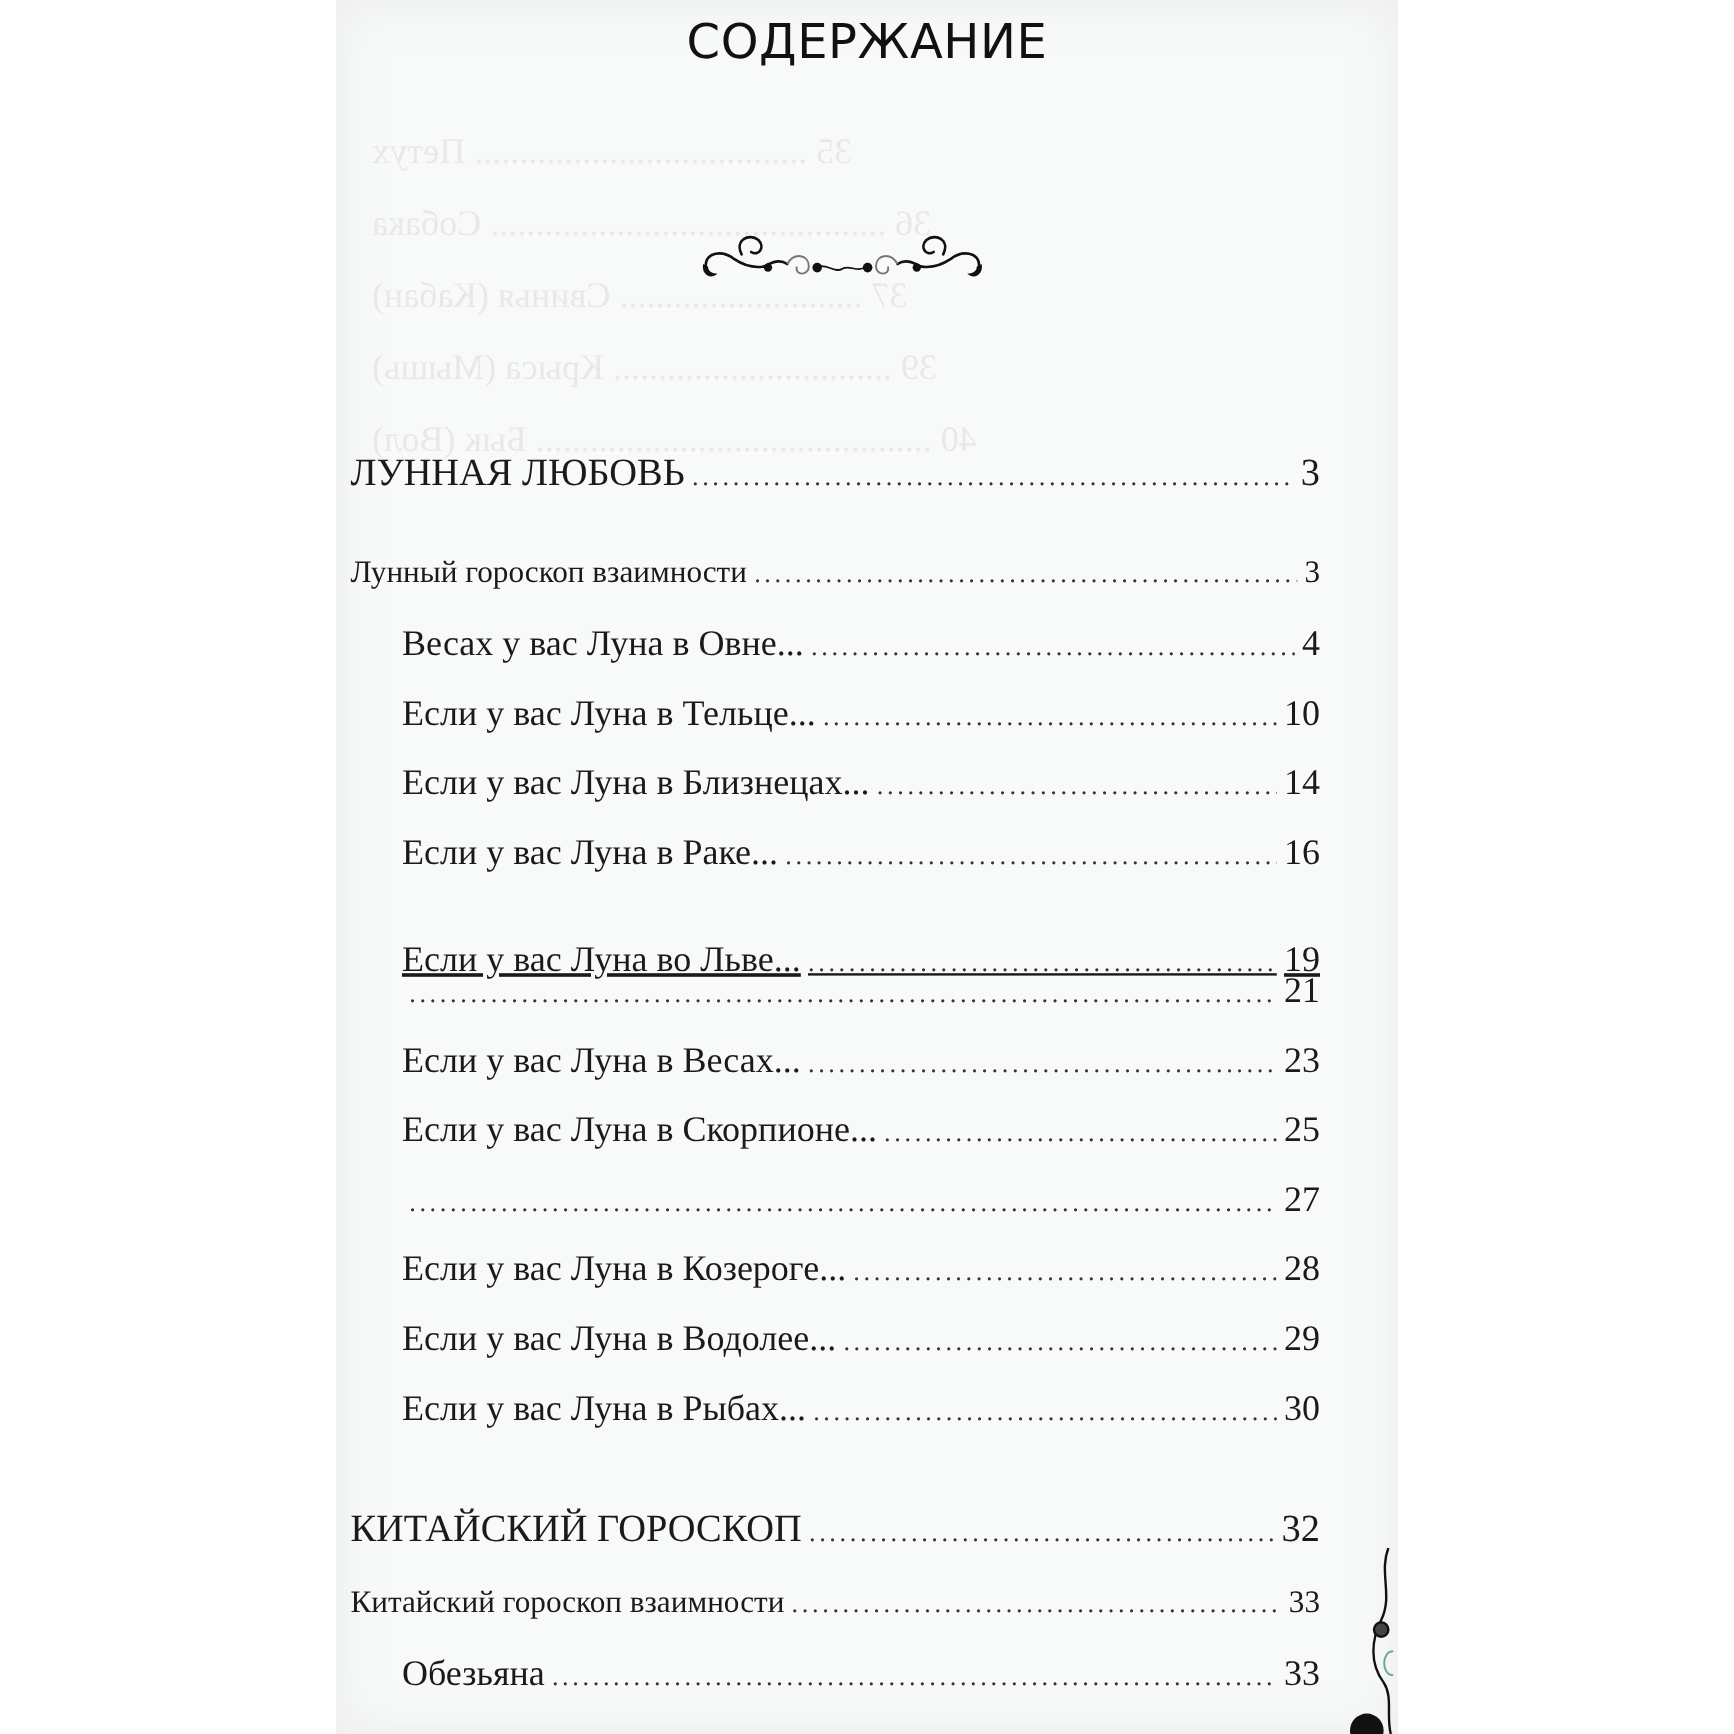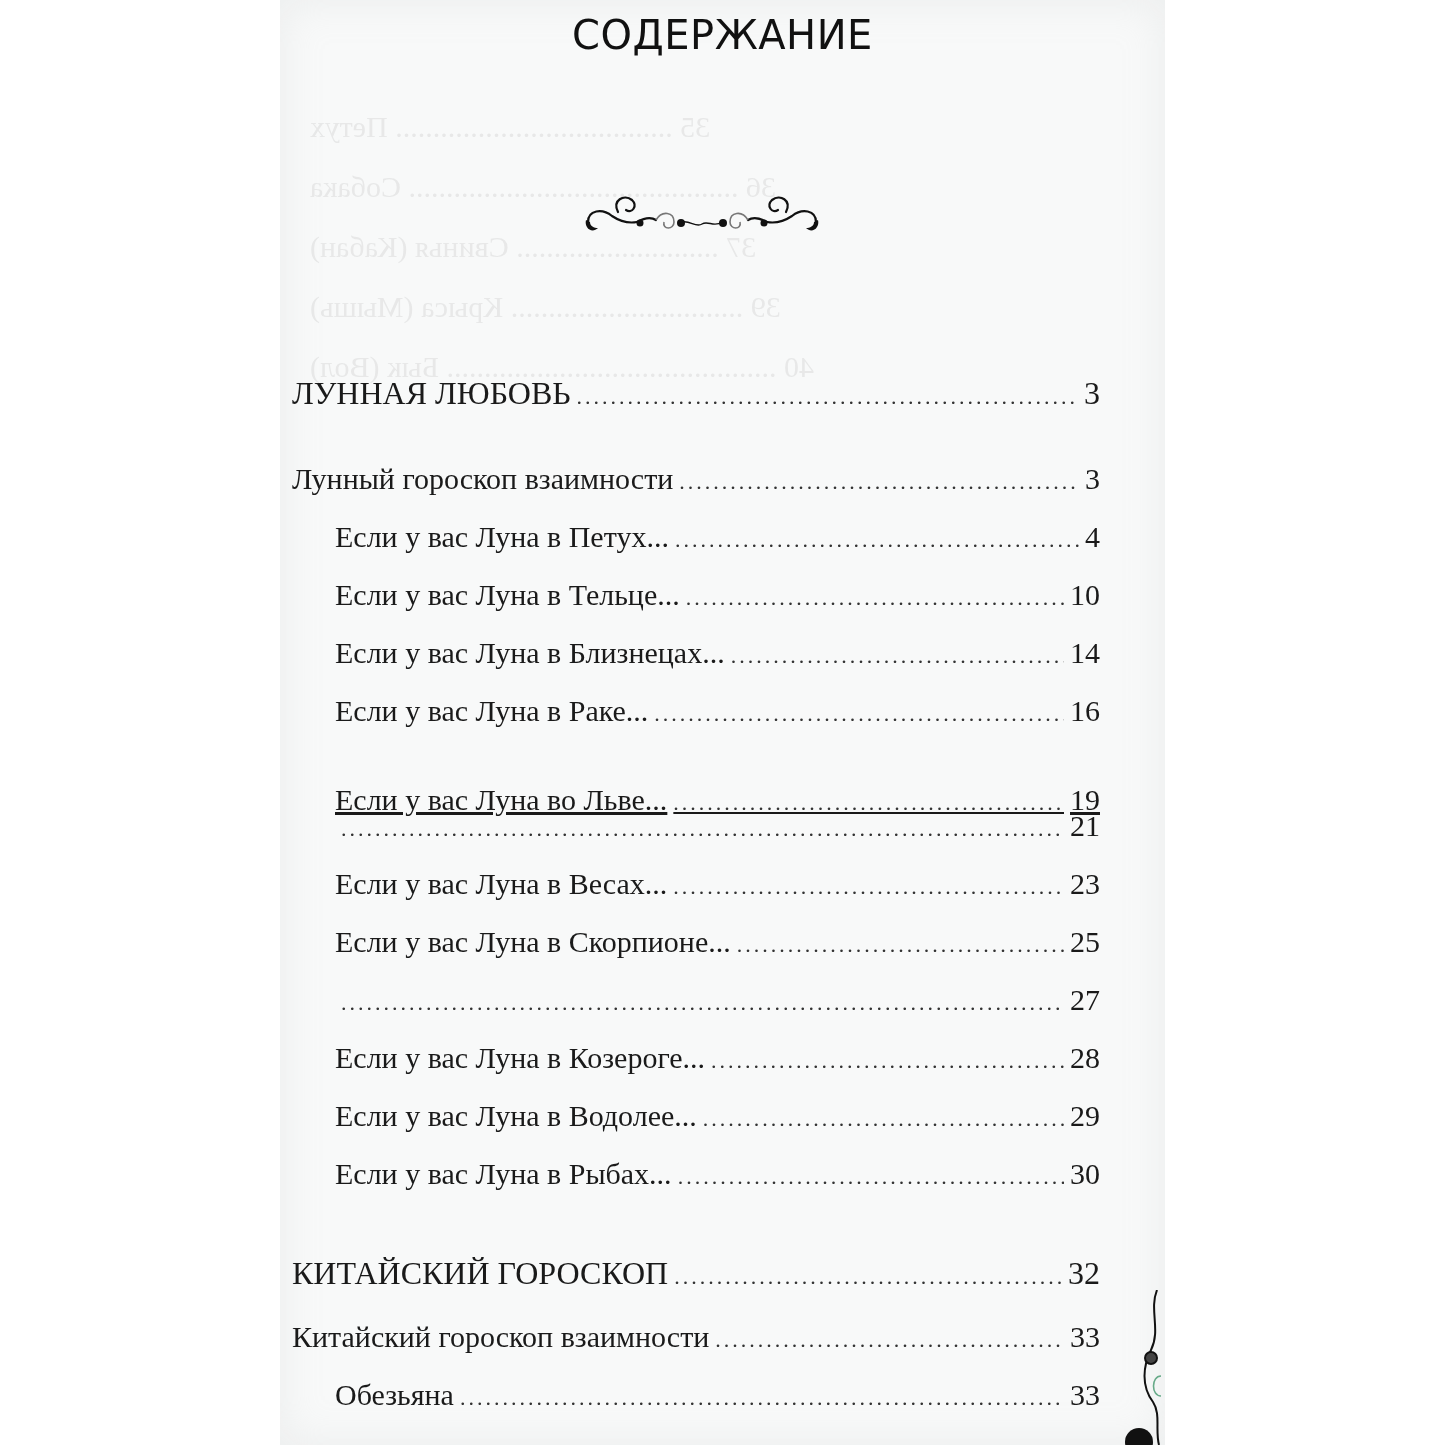--- a/index.html
+++ b/index.html
@@ -32,21 +32,21 @@
   .row .label { flex: 0 0 auto; }
   .row .dots {
     flex: 1 1 auto; overflow: hidden; margin: 0 6px; color: #333;
     letter-spacing: 3px; font-size: 22px;
   }
   .row .dots::before {
     content: "................................................................................................................................................";
   }
   .row .page-num { flex: 0 0 auto; }
   .lvl1 { left: 12px; font-size: 32px; }
-  .lvl2 { left: 12px; font-size: 30px; }
+  .lvl2 { left: 12px; font-size: 26px; }
   .lvl3 { left: 55px; font-size: 30px; }
   .side-ornament { position: absolute; right: 0; top: 1290px; width: 40px; height: 155px; }
 </style>
 </head>
 <body>
 
 <div class="page">
 
   <div class="ghost" style="left:30px;top:110px;">35 ..................................... Петух</div>
   <div class="ghost" style="left:30px;top:170px;">36 ............................................ Собака</div>
@@ -85,21 +85,21 @@
       <span class="label">ЛУННАЯ ЛЮБОВЬ</span>
       <span class="dots"></span>
       <span class="page-num">3</span>
     </div>
     <div class="row lvl2" style="top:462px;">
       <span class="label">Лунный гороскоп взаимности</span>
       <span class="dots"></span>
       <span class="page-num">3</span>
     </div>
     <div class="row lvl3" style="top:520px;">
-      <span class="label">Если у вас Луна в Петух...</span>
+      <span class="label">Весах у вас Луна в Овне...</span>
       <span class="dots"></span>
       <span class="page-num">4</span>
     </div>
     <div class="row lvl3" style="top:578px;">
       <span class="label">Если у вас Луна в Тельце...</span>
       <span class="dots"></span>
       <span class="page-num">10</span>
     </div>
     <div class="row lvl3" style="top:636px;">
       <span class="label">Если у вас Луна в Близнецах...</span>

